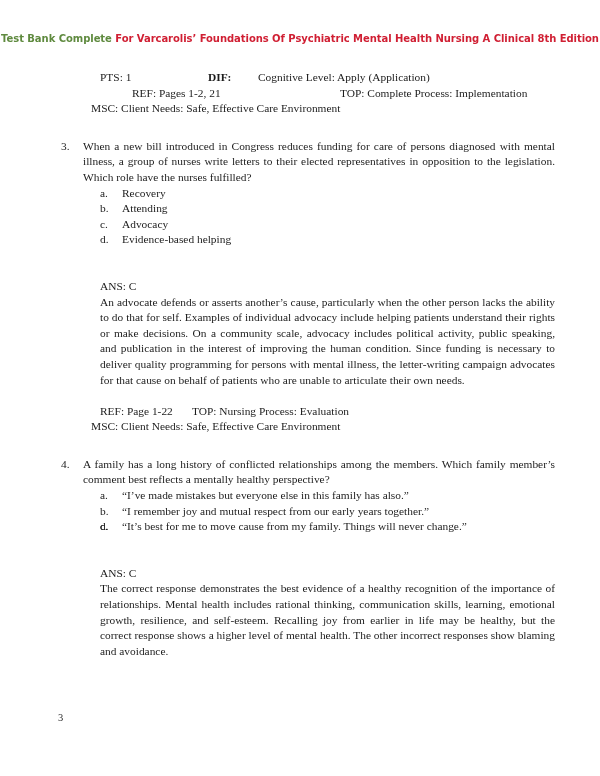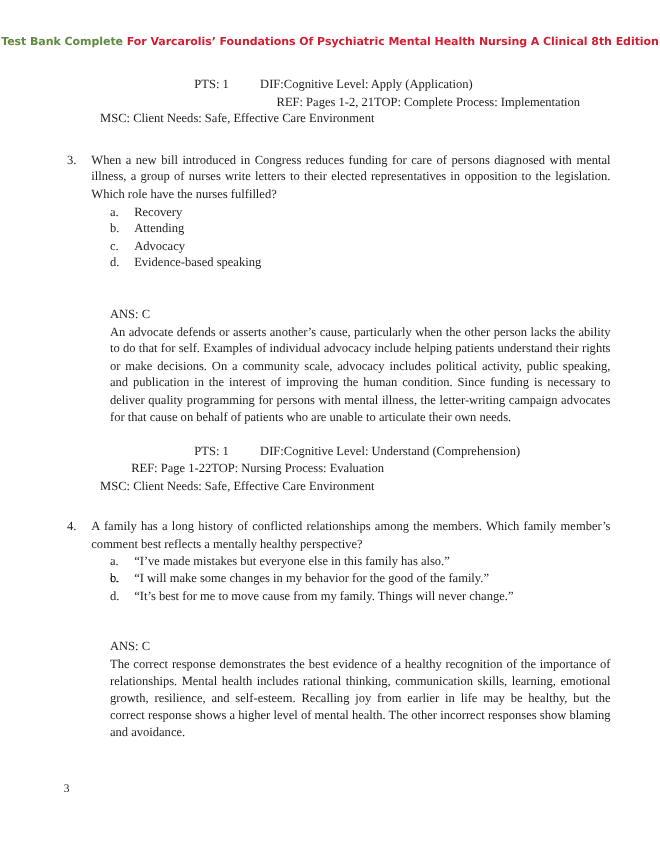--- a/index.html
+++ b/index.html
@@ -52,23 +52,23 @@
   
   .meta-block {
     margin: 0;
     padding-left: 55px;
   }
   .meta-row {
     white-space: nowrap;
     position: relative;
     height: 15.6px;
   }
-  .meta-row span { display: inline-block; text-align: right; }
+  .meta-row span { display: inline-block; }
   .m-pts  { width: 108px; }
-  .m-dif  { width: 50px; }
+  .m-dif  { width: 50px; font-weight: bold; }
   .m-ref1 { width: 208px; margin-left: 32px; }
   .m-ref2 { width: 92px; }
   .meta-msc { margin-left: -9px; }
 
   
   .question {
     position: relative;
     padding-left: 38px;
     margin-top: 0;
   }
@@ -161,38 +161,35 @@
       <li>
         <span class="opt-letter">b.</span>
         <span>Attending</span>
       </li>
       <li>
         <span class="opt-letter">c.</span>
         <span>Advocacy</span>
       </li>
       <li>
         <span class="opt-letter">d.</span>
-        <span>Evidence-based speaking</span>
+        <span>Evidence-based helping</span>
       </li>
     </ul>
 
     <div class="spacer-lg"></div>
 
     <div class="ans-block">
       <div class="ans-label">ANS: C</div>
       <div class="rationale">An advocate defends or asserts another’s cause, particularly when the other person lacks the ability to do that for self. Examples of individual advocacy include helping patients understand their rights or make decisions. On a community scale, advocacy includes political activity, public speaking, and publication in the interest of improving the human condition. Since funding is necessary to deliver quality programming for persons with mental illness, the letter-writing campaign advocates for that cause on behalf of patients who are unable to articulate their own needs.</div>
     </div>
 
     <div class="spacer-sm"></div>
 
     <div class="meta-block">
       <div class="meta-row">
-        <span class="m-pts">PTS: 1</span><span class="m-dif">DIF:</span><span>Cognitive Level: Understand (Comprehension)</span>
-      </div>
-      <div class="meta-row">
         <span class="m-ref2">REF: Page 1-22</span><span>TOP: Nursing Process: Evaluation</span>
       </div>
       <div class="meta-row meta-msc">
         <span>MSC: Client Needs: Safe, Effective Care Environment</span>
       </div>
     </div>
 
     <div class="spacer-md"></div>
 
     <div class="question">
@@ -200,24 +197,24 @@
       <div class="q-stem">A family has a long history of conflicted relationships among the members. Which family member’s comment best reflects a mentally healthy perspective?</div>
     </div>
 
     <ul class="options">
       <li>
         <span class="opt-letter">a.</span>
         <span>“I’ve made mistakes but everyone else in this family has also.”</span>
       </li>
       <li>
         <span class="opt-letter">b.</span>
+        <span>“I remember joy and mutual respect from our early years together.”</span>
       </li>
       <li>
         <span class="opt-letter">c.</span>
-        <span>“I will make some changes in my behavior for the good of the family.”</span>
       </li>
       <li>
         <span class="opt-letter">d.</span>
         <span>“It’s best for me to move cause from my family. Things will never change.”</span>
       </li>
     </ul>
 
     <div class="spacer-lg"></div>
 
     <div class="ans-block">

